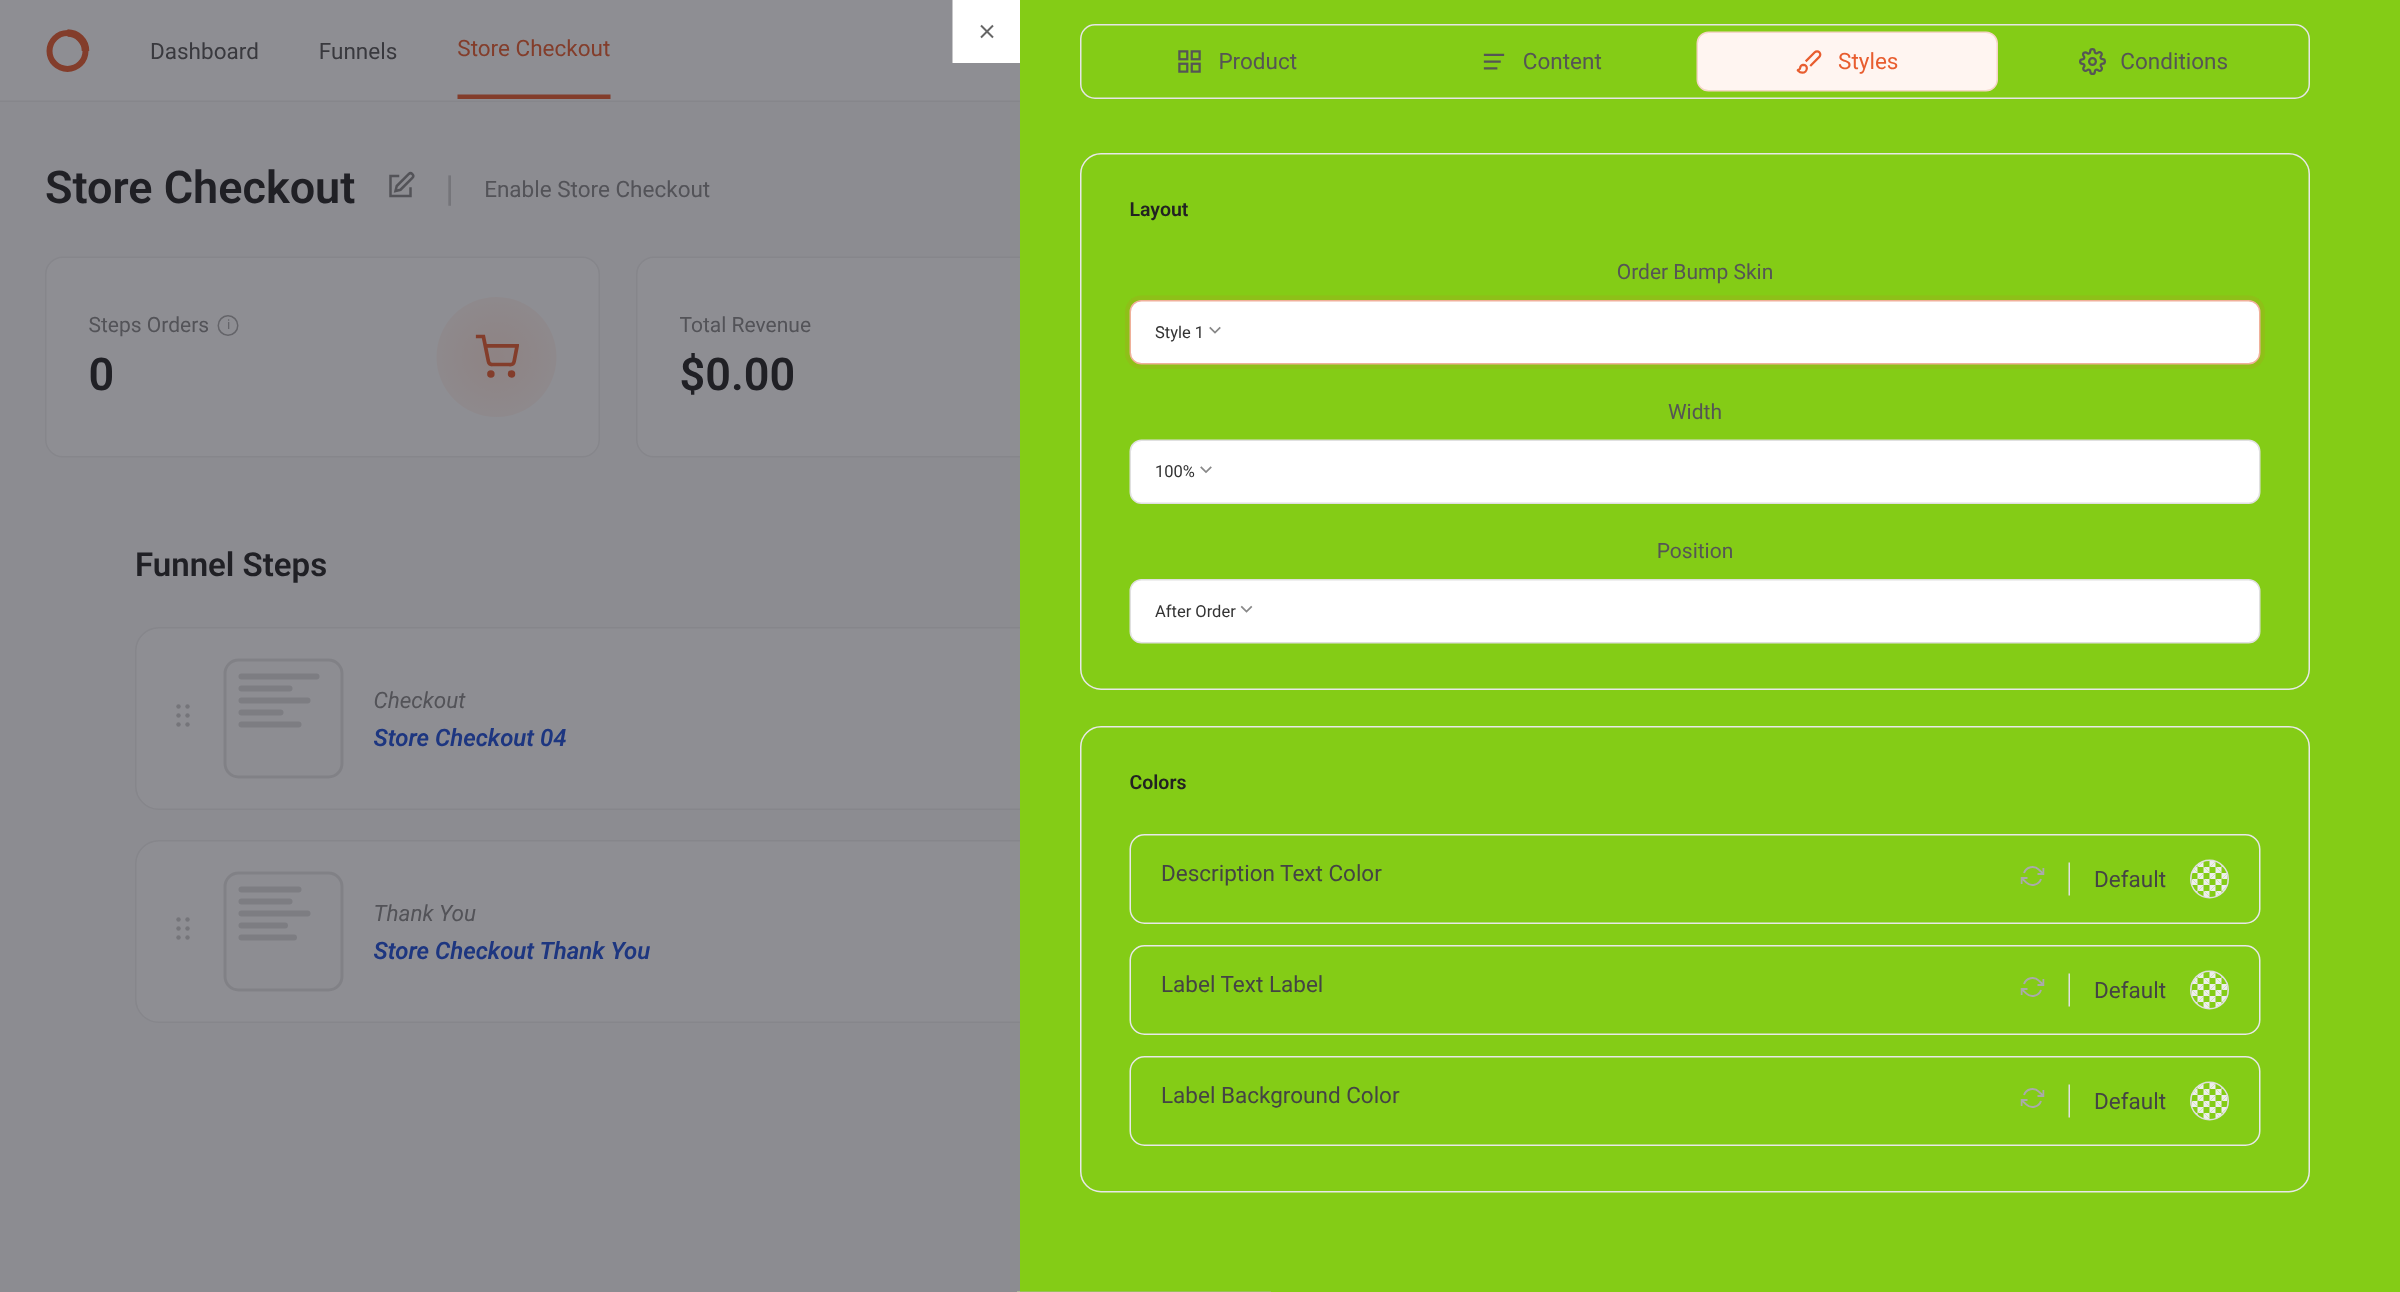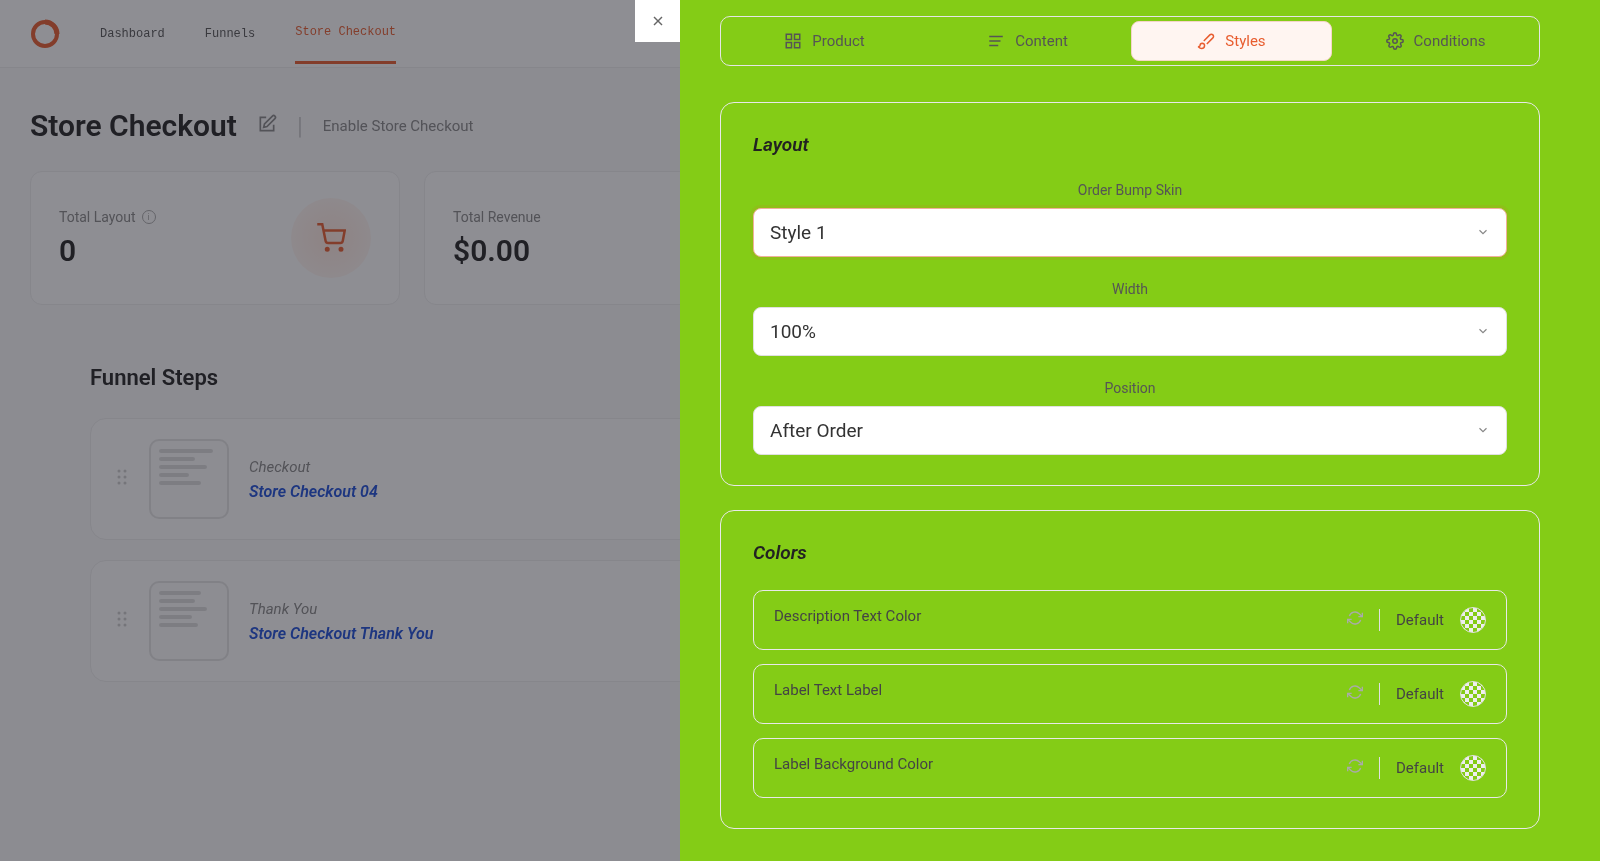--- a/index.html
+++ b/index.html
@@ -29,25 +29,24 @@
       gap: 40px;
       border-bottom: 1px solid #eee;
     }
     .logo {
       width: 30px;
       height: 30px;
       display: flex;
       align-items: center;
     }
     .nav-item {
-      font-size: 12px;
+      font-size: 15px;
       color: #555;
       cursor: pointer;
       padding: 22px 0;
-      font-family: Liberation Mono, monospace;
     }
     .nav-item.active {
       color: #e85d2f;
       border-bottom: 3px solid #e85d2f;
     }
     .page-header {
       display: flex;
       align-items: center;
       gap: 20px;
       padding: 40px 30px 28px;
@@ -227,48 +226,47 @@
       border: 1px solid #f5d5c8;
       align-items: center;
     }
     .section-card {
       border: 1px solid #e8e8e8;
       border-radius: 14px;
       padding: 30px 32px;
       margin-bottom: 24px;
     }
     .section-title {
-      font-size: 19px;
+      font-size: 13px;
       font-weight: 600;
       color: #222;
       margin-bottom: 26px;
-      font-style: italic;
     }
     .field-group {
       margin-bottom: 24px;
     }
     .field-group:last-child {
       margin-bottom: 0;
     }
     .field-label {
       font-size: 14px;
       color: #555;
       margin-bottom: 10px;
       display: block;
       text-align: center;
     }
     .select-box {
       width: 100%;
       border: 1px solid #e0e0e0;
       border-radius: 8px;
       padding: 12px 16px;
-      font-size: 19px;
+      font-size: 11px;
       color: #333;
       display: flex;
-      justify-content: space-between;
+      justify-content: flex-start;
       align-items: center;
       cursor: pointer;
       background: #fff;
     }
     .select-box.highlighted {
       border-color: #f0b09a;
       box-shadow: 0 0 0 3px rgba(232, 93, 47, 0.1);
     }
     .chevron-down {
       color: #888;
@@ -358,21 +356,21 @@
         </svg>
     </span>
     <span class="divider">|</span>
     <span class="enable-text">Enable Store Checkout</span>
   </div>
 
   <div class="stats-row">
     <div class="stat-card">
       <div>
         <div class="stat-label">
-          <span>Total Layout</span>
+          <span>Steps Orders</span>
           <span class="info-circle">i</span>
         </div>
         <div class="stat-value">0</div>
       </div>
       <div class="stat-icon-circle">
         <svg width="30" height="30" viewBox="0 0 24 24" fill="none" stroke="currentColor" stroke-width="2">
             <circle cx="9" cy="21" r="1"></circle>
             <circle cx="20" cy="21" r="1"></circle>
             <path d="M1 1h4l2.7 13.4a2 2 0 0 0 2 1.6h9.7a2 2 0 0 0 2-1.6L23 6H6"></path>
           </svg>

